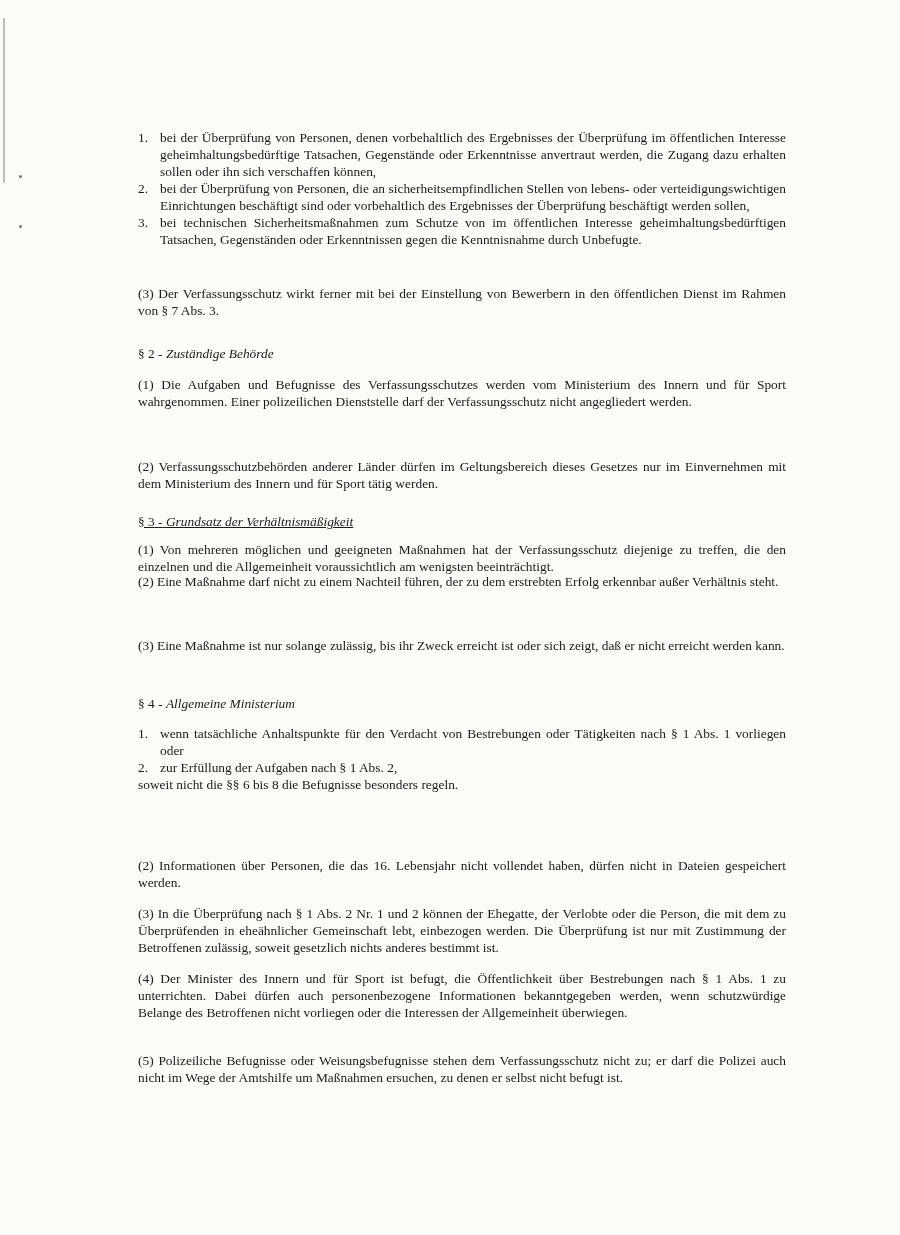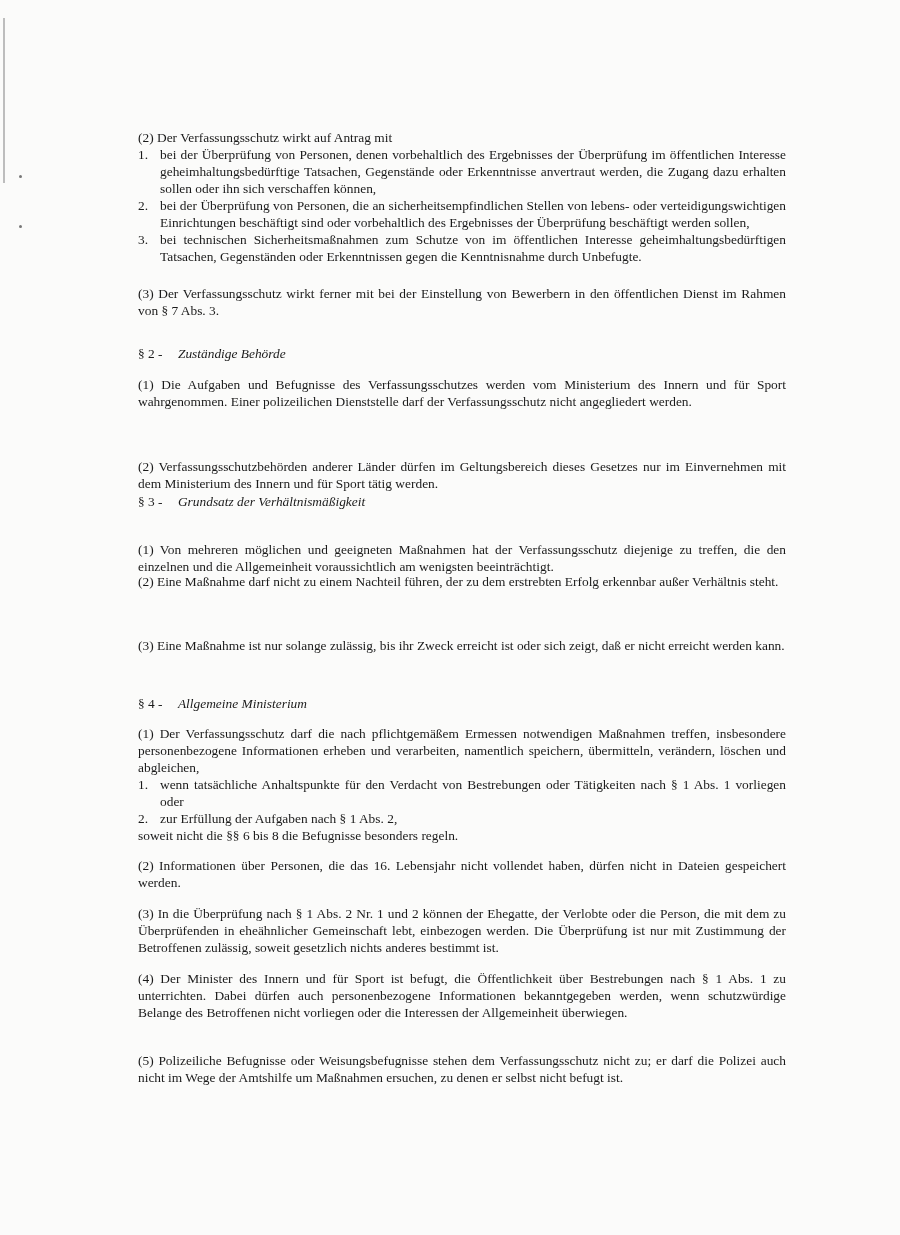--- a/index.html
+++ b/index.html
@@ -10,33 +10,32 @@
     color: #1a1a1a;
   }
   .edge-line { position: absolute; left: 3px; top: 18px; width: 2px; height: 165px; background: #bdbdbd; }
   .dot { position: absolute; width: 3px; height: 3px; border-radius: 50%; background: #777; }
   .page { position: absolute; left: 138px; top: 129px; width: 648px; font-size: 13.4px; line-height: 17px; }
   .blk { position: absolute; left: 0; width: 648px; }
   .p { text-align: justify; }
   .lst { position: relative; padding-left: 22px; text-align: justify; }
   .lst .num { position: absolute; left: 0; top: 0; }
   .heading { position: absolute; left: 0; }
-  .heading .title { font-style: italic; margin-left: 12px; }
+  .heading .title { font-style: italic; }
 </style>
 </head>
 <body>
 
 <div class="edge-line"></div>
 <div class="dot" style="left:19px;top:175px;"></div>
 <div class="dot" style="left:19px;top:225px;"></div>
 
 <div class="page">
 
   <div class="blk" style="top:0px;">
-    <div class="p">(2) Der Verfassungsschutz wirkt auf Antrag mit</div>
     <div class="lst">
       <span class="num">1.</span>
       <span>bei der Überprüfung von Personen, denen vorbehaltlich des Ergebnisses der Überprüfung im öffentlichen Interesse geheimhaltungsbedürftige Tatsachen, Gegenstände oder Erkenntnisse anvertraut werden, die Zugang dazu erhalten sollen oder ihn sich verschaffen können,</span>
     </div>
     <div class="lst">
       <span class="num">2.</span>
       <span>bei der Überprüfung von Personen, die an sicherheitsempfindlichen Stellen von lebens- oder verteidigungswichtigen Einrichtungen beschäftigt sind oder vorbehaltlich des Ergebnisses der Überprüfung beschäftigt werden sollen,</span>
     </div>
     <div class="lst">
       <span class="num">3.</span>
@@ -48,38 +47,37 @@
 
   <div class="heading" style="top:216px;">
     <span>§ 2</span>
     <span>-</span>
     <span class="title">Zuständige Behörde</span>
   </div>
 
   <div class="blk p" style="top:247px;">(1) Die Aufgaben und Befugnisse des Verfassungsschutzes werden vom Ministerium des Innern und für Sport wahrgenommen. Einer polizeilichen Dienststelle darf der Verfassungsschutz nicht angegliedert werden.</div>
   <div class="blk p" style="top:329px;">(2) Verfassungsschutzbehörden anderer Länder dürfen im Geltungsbereich dieses Gesetzes nur im Einvernehmen mit dem Ministerium des Innern und für Sport tätig werden.</div>
 
-  <div class="heading" style="top:364px;">
+  <div class="heading" style="top:384px;text-decoration:underline;">
     <span>§ 3</span>
     <span>-</span>
     <span class="title">Grundsatz der Verhältnismäßigkeit</span>
   </div>
 
   <div class="blk p" style="top:412px;">(1) Von mehreren möglichen und geeigneten Maßnahmen hat der Verfassungsschutz diejenige zu treffen, die den einzelnen und die Allgemeinheit voraussichtlich am wenigsten beeinträchtigt.</div>
   <div class="blk p" style="top:444px;font-family:Liberation Serif, serif;">(2) Eine Maßnahme darf nicht zu einem Nachteil führen, der zu dem erstrebten Erfolg erkennbar außer Verhältnis steht.</div>
   <div class="blk p" style="top:508px;">(3) Eine Maßnahme ist nur solange zulässig, bis ihr Zweck erreicht ist oder sich zeigt, daß er nicht erreicht werden kann.</div>
 
   <div class="heading" style="top:566px;">
     <span>§ 4</span>
     <span>-</span>
     <span class="title">Allgemeine Ministerium</span>
   </div>
 
   <div class="blk" style="top:596px;">
-    <div class="p">(1) Der Verfassungsschutz darf die nach pflichtgemäßem Ermessen notwendigen Maßnahmen treffen, insbesondere personenbezogene Informationen erheben und verarbeiten, namentlich speichern, übermitteln, verändern, löschen und abgleichen,</div>
     <div class="lst">
       <span class="num">1.</span>
       <span>wenn tatsächliche Anhaltspunkte für den Verdacht von Bestrebungen oder Tätigkeiten nach § 1 Abs. 1 vorliegen oder</span>
     </div>
     <div class="lst">
       <span class="num">2.</span>
       <span>zur Erfüllung der Aufgaben nach § 1 Abs. 2,</span>
     </div>
     <div class="p">soweit nicht die §§ 6 bis 8 die Befugnisse besonders regeln.</div>
   </div>

